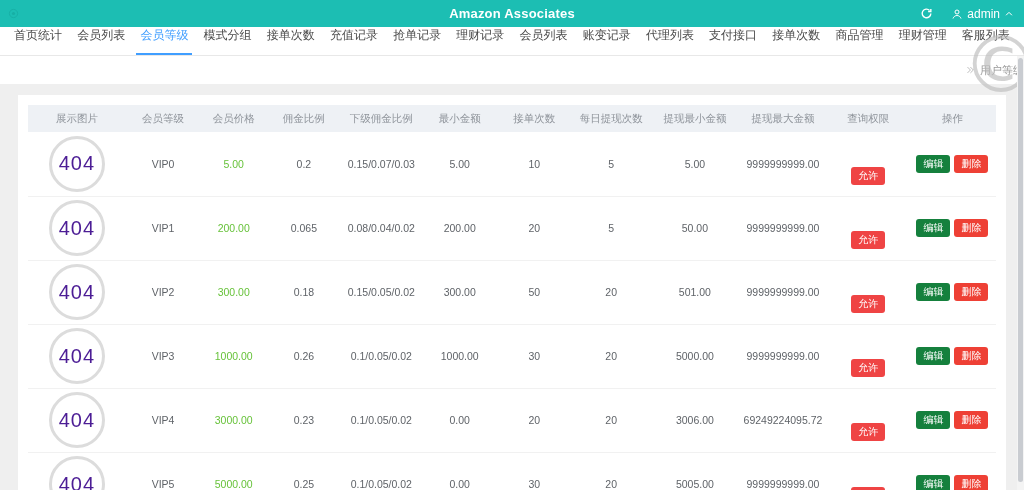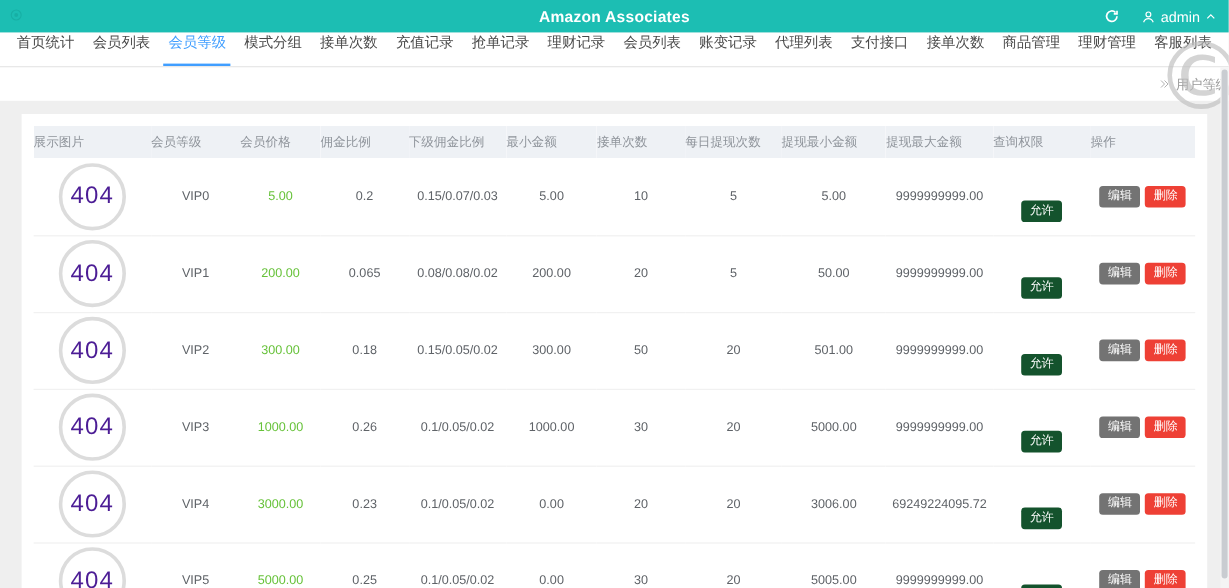--- a/index.html
+++ b/index.html
@@ -29,32 +29,32 @@
   .crumbbar { position:absolute; top:56px; left:0; width:1024px; height:28px;
     background:#fff; display:flex; align-items:center; padding-left:10px;
     color:#999; font-size:11px; gap:5px;justify-content:flex-end; }
   .crumb-arrow { color:#b0b0b0; font-size:12px; }
 
   
   .panel { position:absolute; top:95px; left:18px; width:988px; height:520px;
     background:#fff; padding:10px; }
   table.levels { width:100%; border-collapse:collapse; table-layout:fixed; }
   thead th { background:#eef1f5; height:27px; font-weight:normal;
-    font-size:10.5px; color:#8f949b; text-align:left; overflow:hidden; white-space:nowrap; }
+    font-size:10.5px; color:#8f949b; text-align:center; overflow:hidden; white-space:nowrap; }
   tbody td { height:64px; text-align:center; font-size:10.5px; color:#5f6368;
     border-bottom:1px solid #f1f1f1; white-space:nowrap; }
   .img-404 { width:56px; height:56px; border:3px solid #dcdcdc; border-radius:50%;
     margin:0 auto; display:flex; align-items:center; justify-content:center;
     color:#4c1d95; font-size:20px; letter-spacing:1px; font-weight:300; }
   .price { color:#67c23a; }
   .btn { display:inline-block; border:none; border-radius:3px; color:#fff;
     font-size:10px; padding:4px 7px; cursor:pointer; line-height:1;
     font-family:inherit; }
-  .btn-allow { background:#14532d;margin-top:24px; }
-  .btn-edit  { background:#737373; margin-right:4px; }
+  .btn-allow { background:#ef4444;margin-top:24px; }
+  .btn-edit  { background:#15803d; margin-right:4px; }
   .btn-del   { background:#ee4035; }
 
   
   .watermark { position:absolute; top:26px; right:-16px; font-size:78px;
     color:#bdbdbd; opacity:.65; z-index:8; pointer-events:none;
     font-family:"DejaVu Sans",sans-serif; line-height:1; }
   .scrollbar { position:absolute; right:0; top:56px; width:7px; height:434px;
     background:#f4f4f4; z-index:9; }
   .scroll-thumb { position:absolute; top:2px; right:1px; width:5px; height:424px;
     background:#c9ccd1; border-radius:3px; }
@@ -201,21 +201,21 @@
       <button class="btn btn-edit">编辑</button><button class="btn btn-del">删除</button>
     </td>
   </tr>
         <tr>
     <td>
       <div class="img-404">404</div>
     </td>
     <td>VIP1</td>
     <td class="price">200.00</td>
     <td>0.065</td>
-    <td>0.08/0.08/0.02</td>
+    <td>0.08/0.04/0.02</td>
     <td>200.00</td>
     <td>20</td>
     <td>5</td>
     <td>50.00</td>
     <td>9999999999.00</td>
     <td>
       <button class="btn btn-allow">允许</button>
     </td>
     <td>
       <button class="btn btn-edit">编辑</button><button class="btn btn-del">删除</button>

